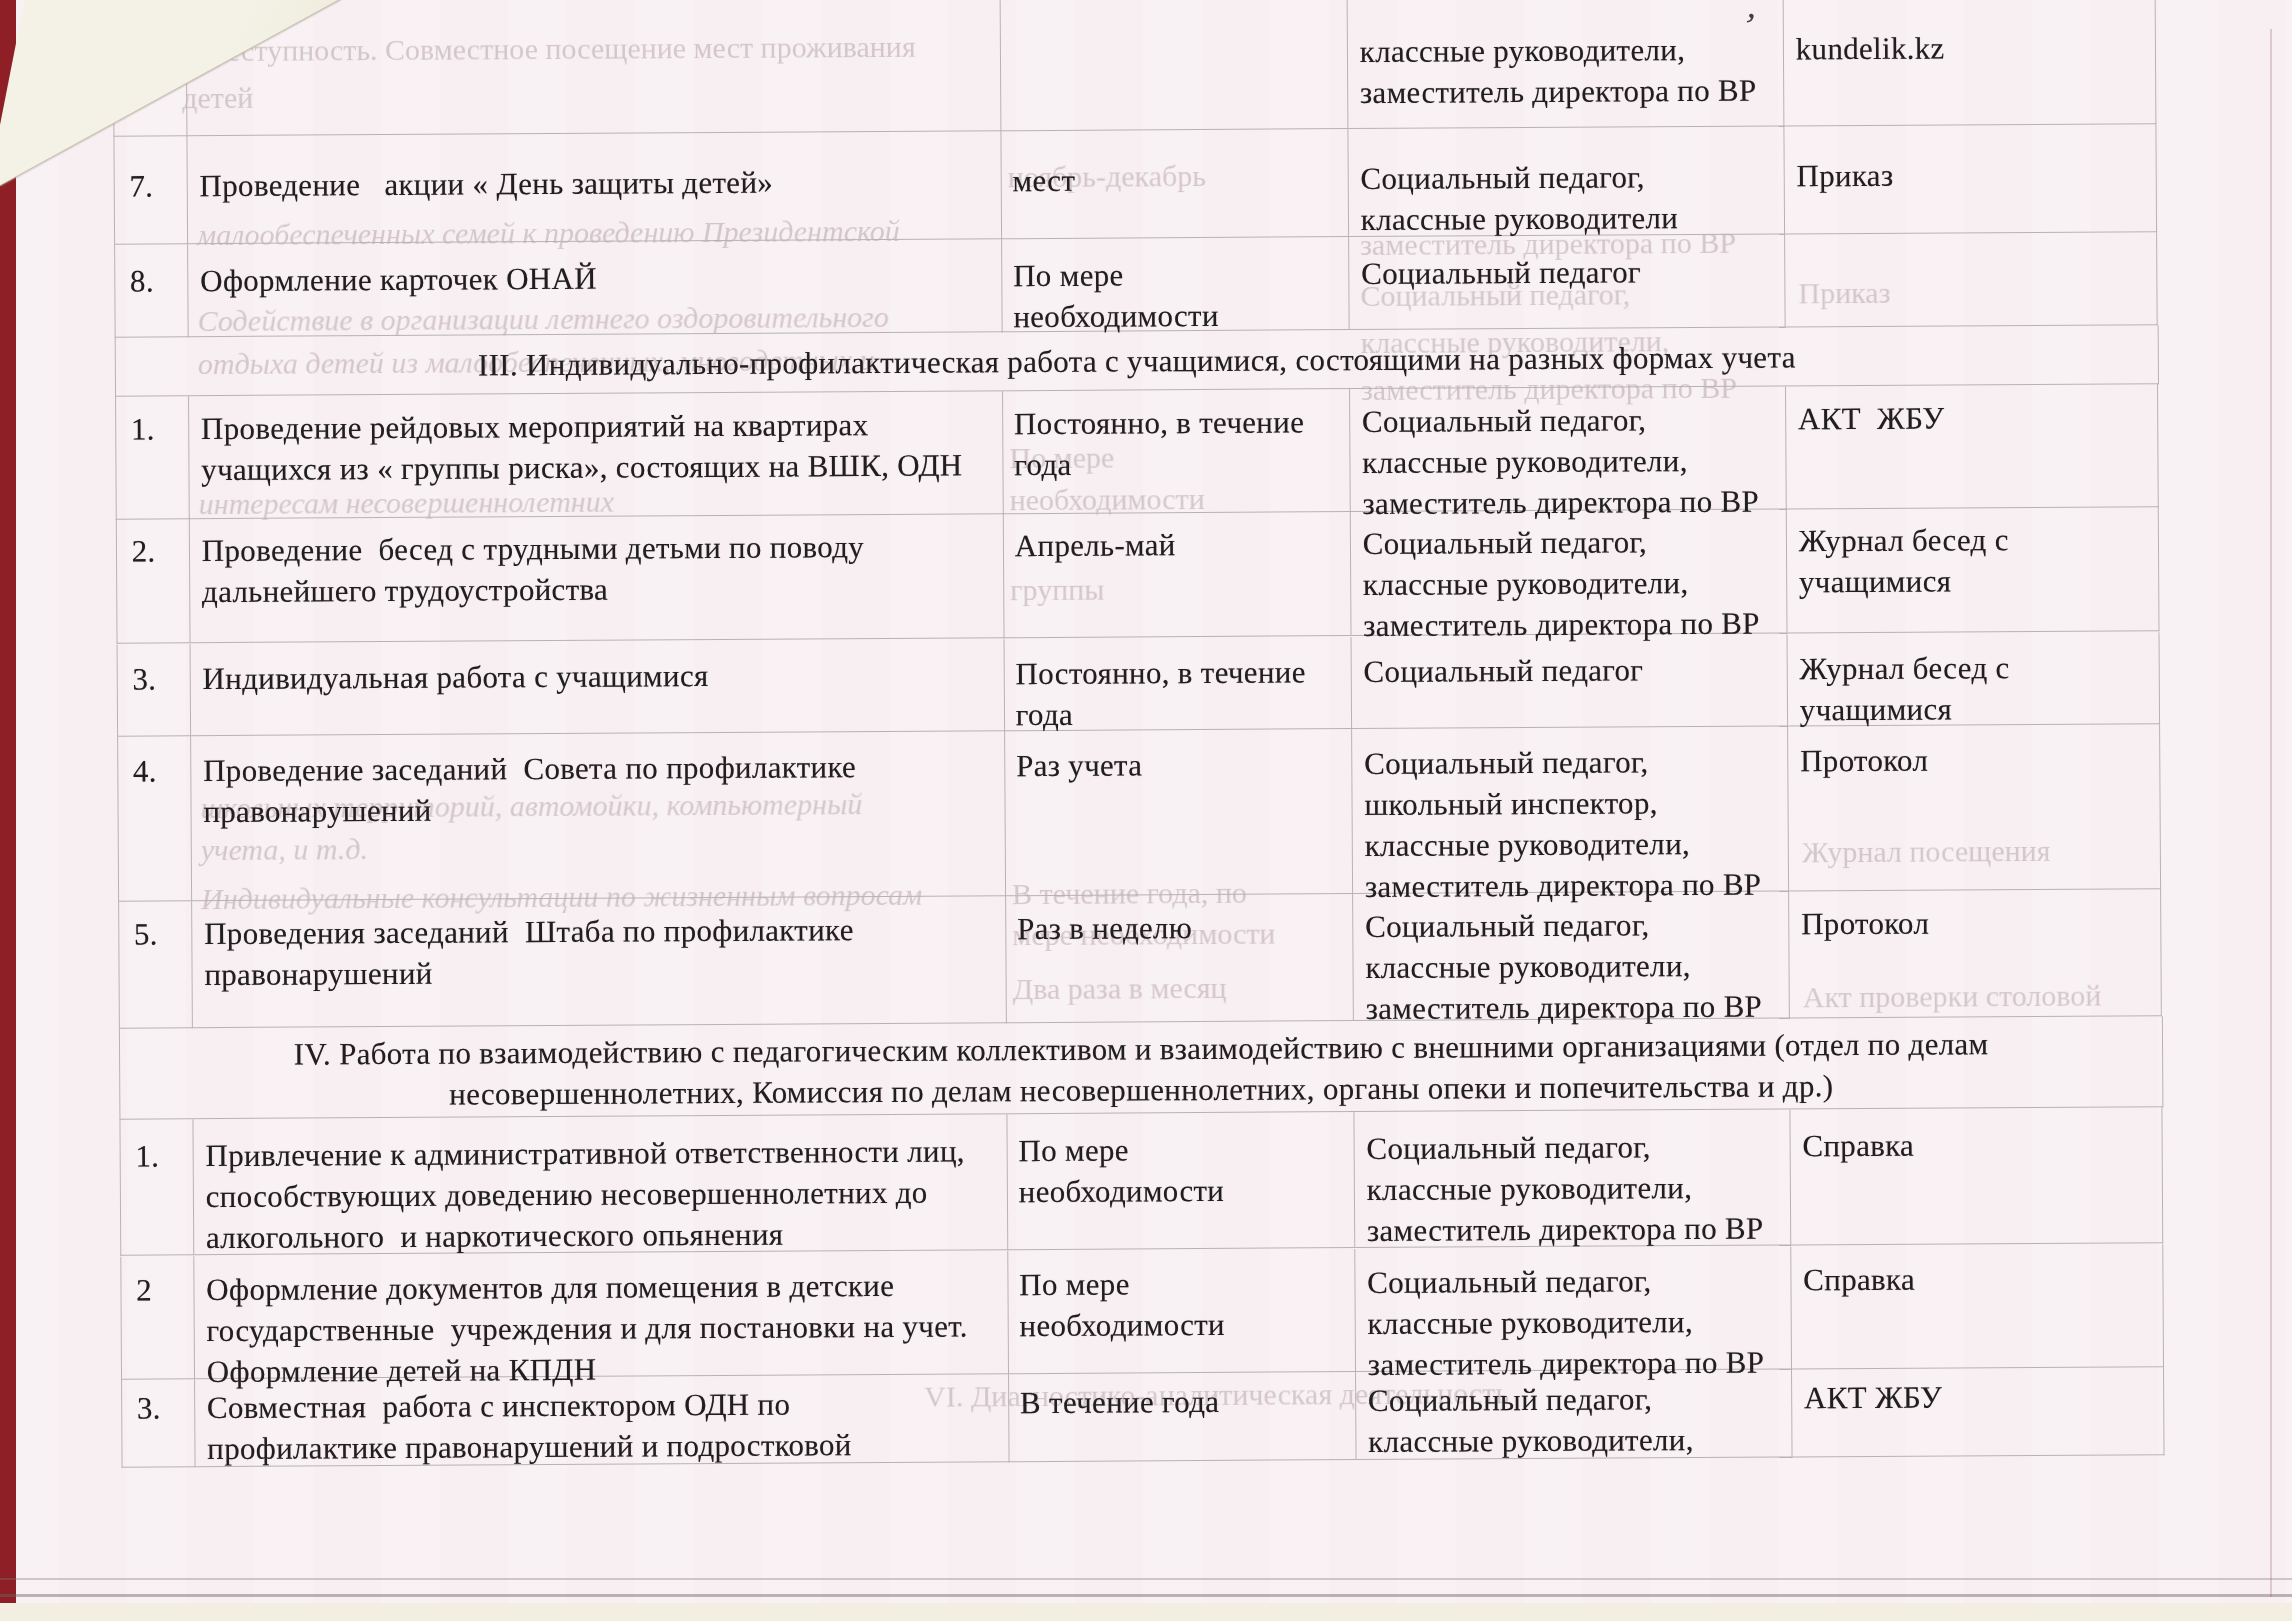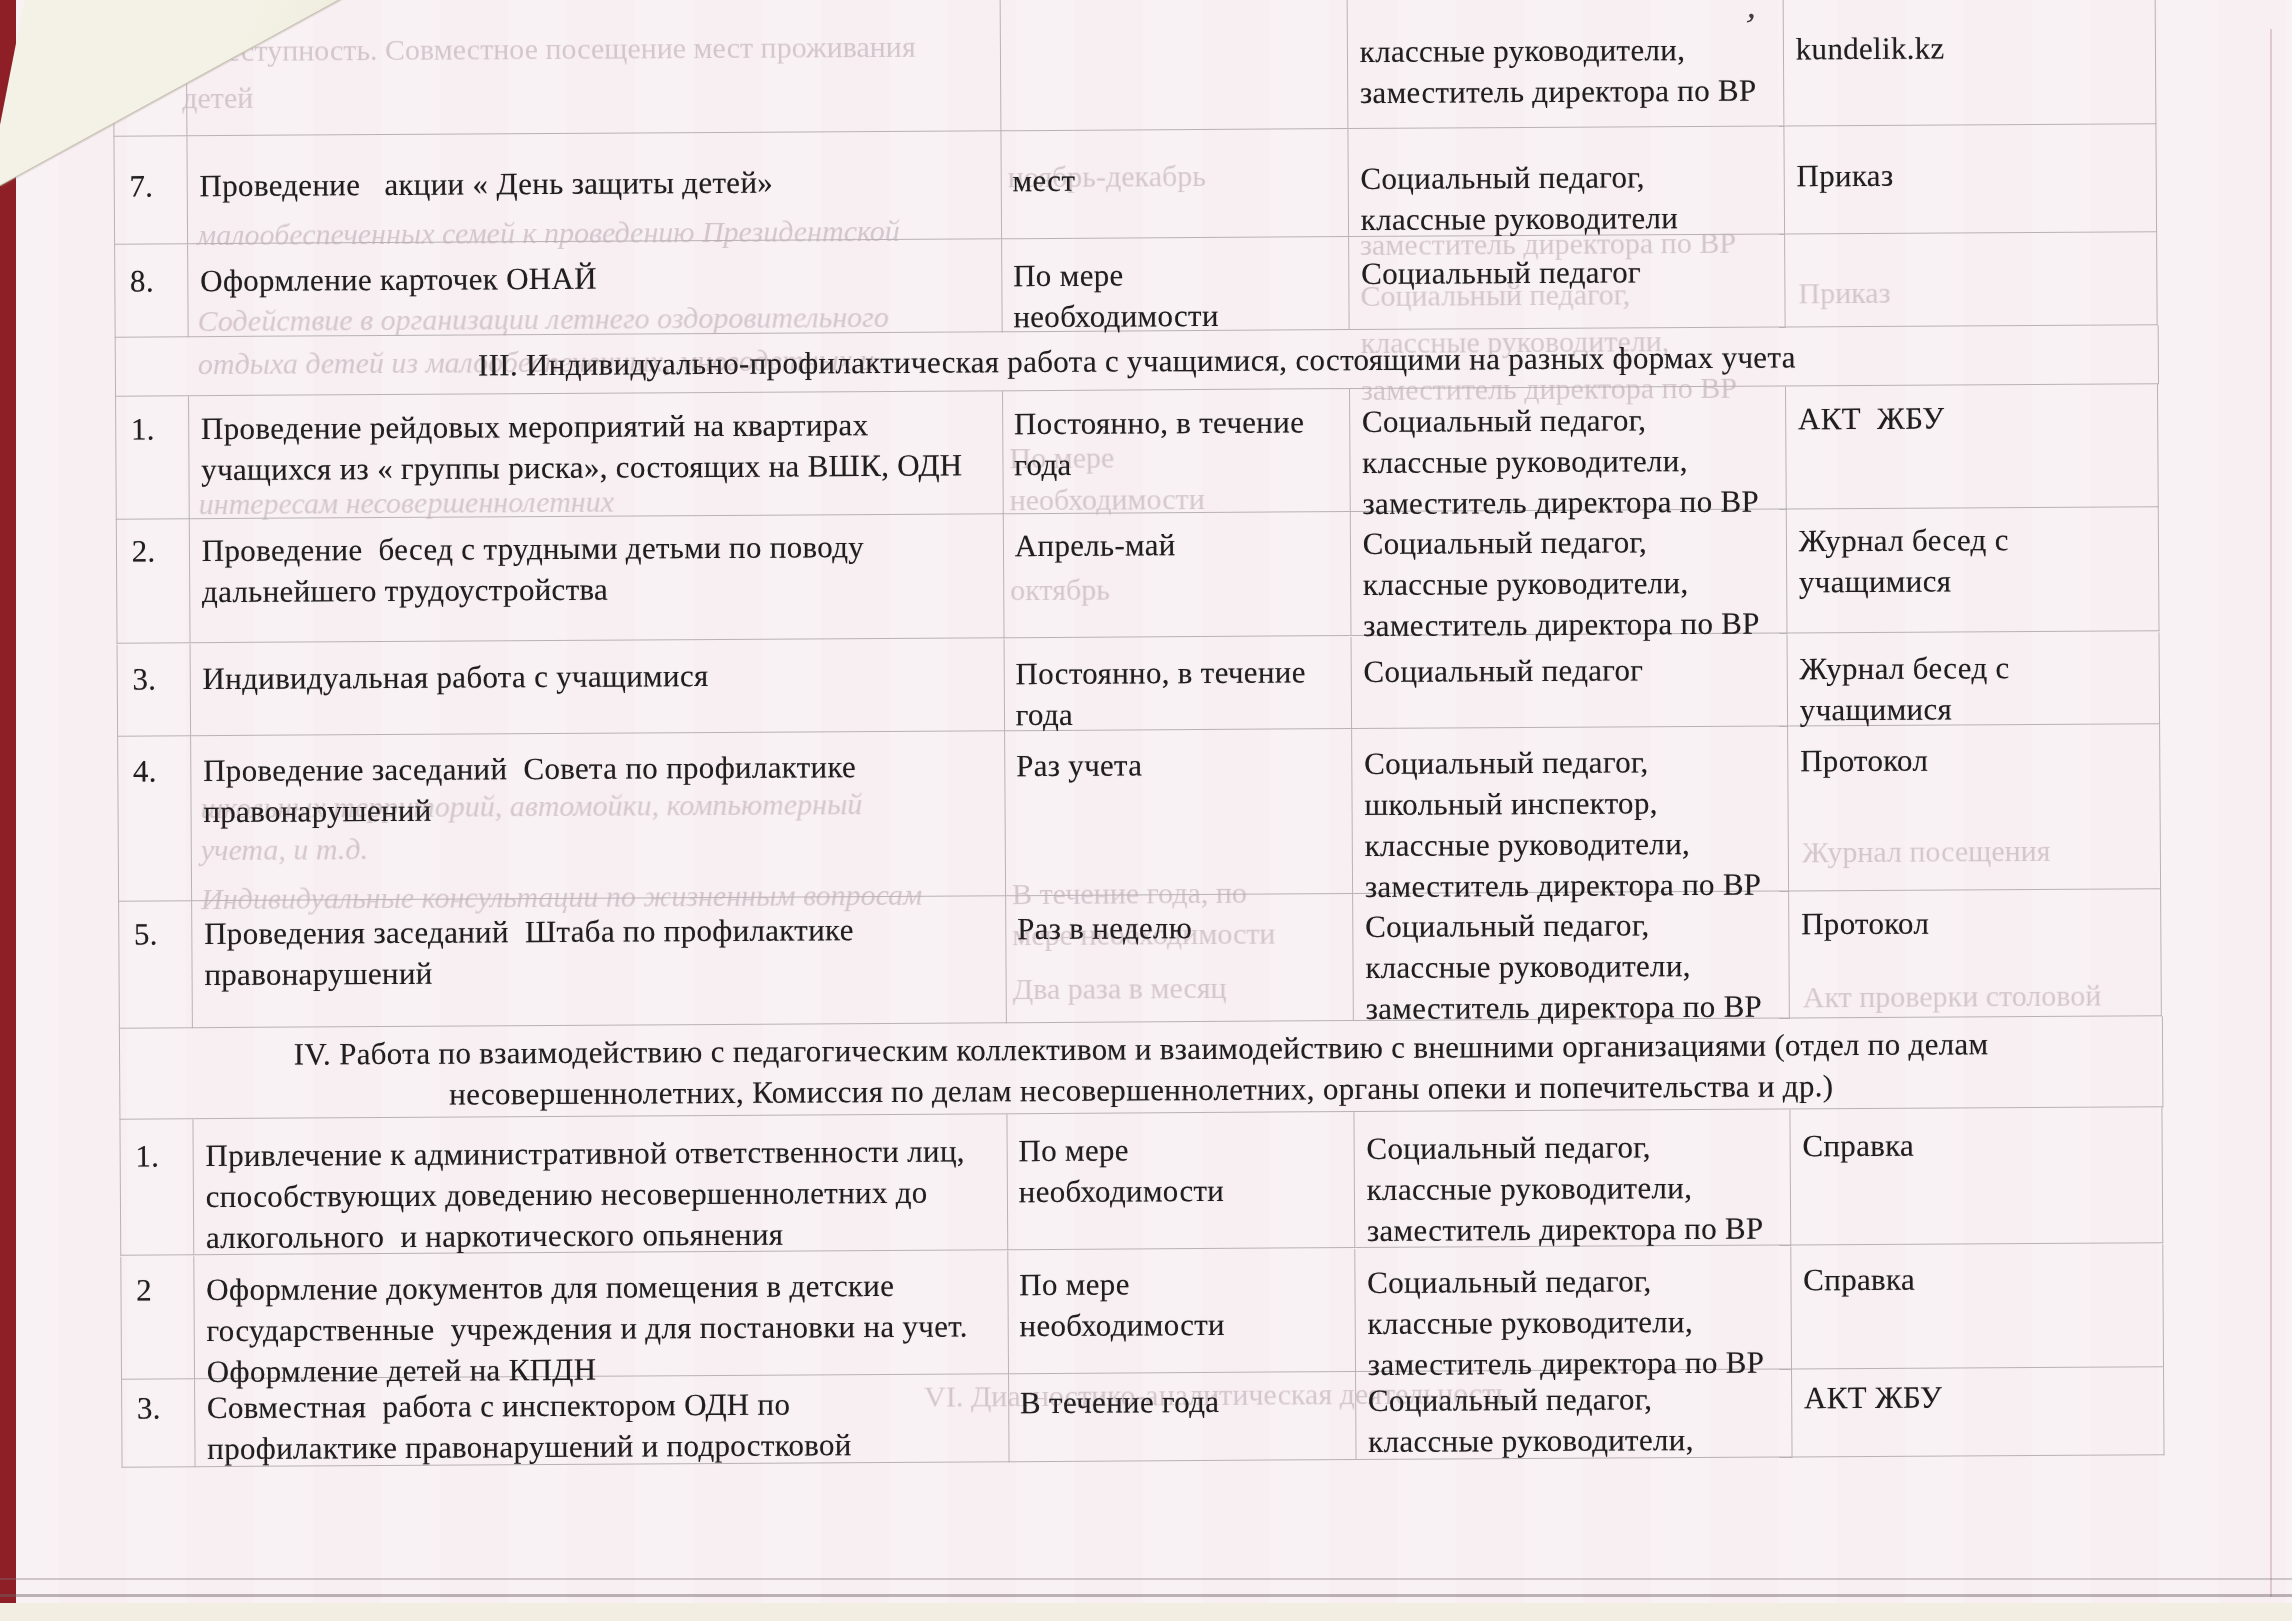--- a/index.html
+++ b/index.html
@@ -88,21 +88,21 @@
         <span class="ghost italic" style="left: 201px; top: 302px;">Содействие в организации летнего оздоровительного</span>
         <span class="ghost italic" style="left: 201px; top: 345px;">отдыха детей из малообеспеченных, многодетных и</span>
         <span class="ghost" style="left: 1364px; top: 233px;">заместитель директора по ВР</span>
         <span class="ghost" style="left: 1364px; top: 284px;">Социальный педагог,</span>
         <span class="ghost" style="left: 1802px; top: 284px;">Приказ</span>
         <span class="ghost" style="left: 1364px; top: 331px;">классные руководители,</span>
         <span class="ghost" style="left: 1364px; top: 378px;">заместитель директора по ВР</span>
         <span class="ghost italic" style="left: 201px; top: 485px;">интересам несовершеннолетних</span>
         <span class="ghost" style="left: 1012px; top: 444px;">По мере</span>
         <span class="ghost" style="left: 1012px; top: 486px;">необходимости</span>
-        <span class="ghost" style="left: 1012px; top: 576px;">октябрь</span>
+        <span class="ghost" style="left: 1012px; top: 576px;">группы</span>
         <span class="ghost italic" style="left: 201px; top: 789px;">школьных территорий, автомойки, компьютерный</span>
         <span class="ghost italic" style="left: 201px; top: 831px;">учета, и т.д.</span>
         <span class="ghost italic" style="left: 201px; top: 880px;">Индивидуальные консультации по жизненным вопросам</span>
         <span class="ghost" style="left: 1012px; top: 880px;">В течение года, по</span>
         <span class="ghost" style="left: 1012px; top: 921px;">мере необходимости</span>
         <span class="ghost" style="left: 1012px; top: 975px;">Два раза в месяц</span>
         <span class="ghost" style="left: 1802px; top: 843px;">Журнал посещения</span>
         <span class="ghost" style="left: 1802px; top: 988px;">Акт проверки столовой</span>
         <span class="ghost" style="left: 921px; top: 1382px;">VI. Диагностико-аналитическая деятельность</span>
       </div>

